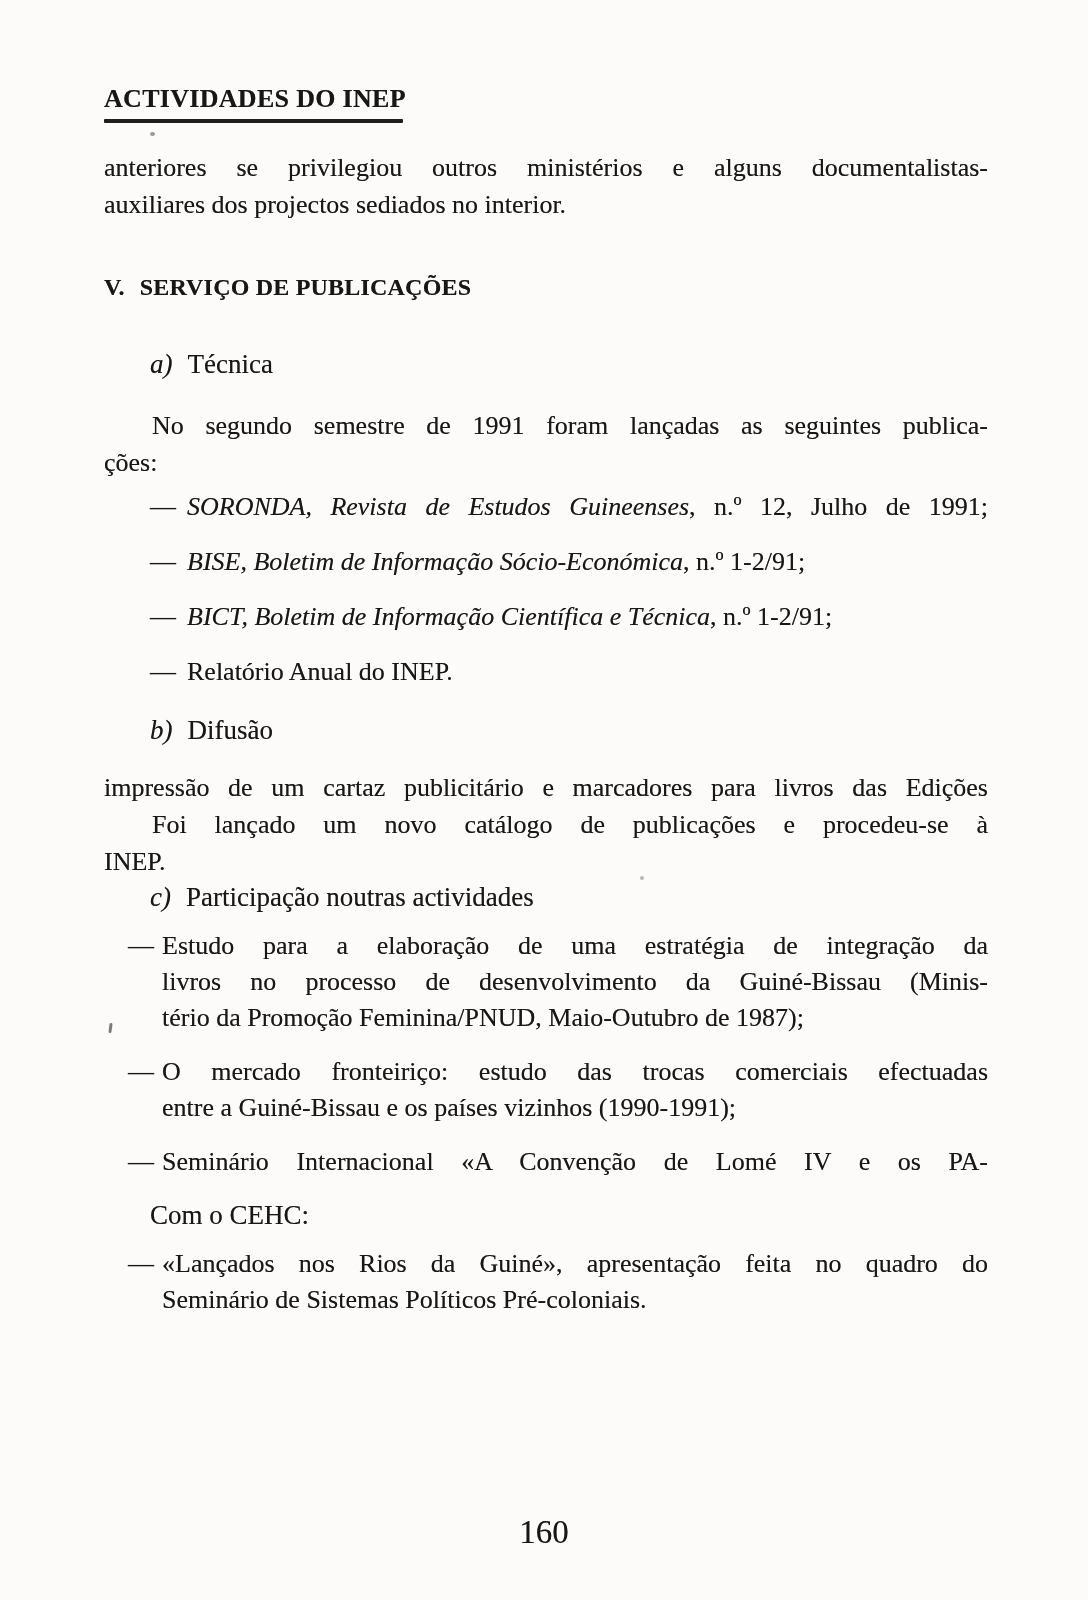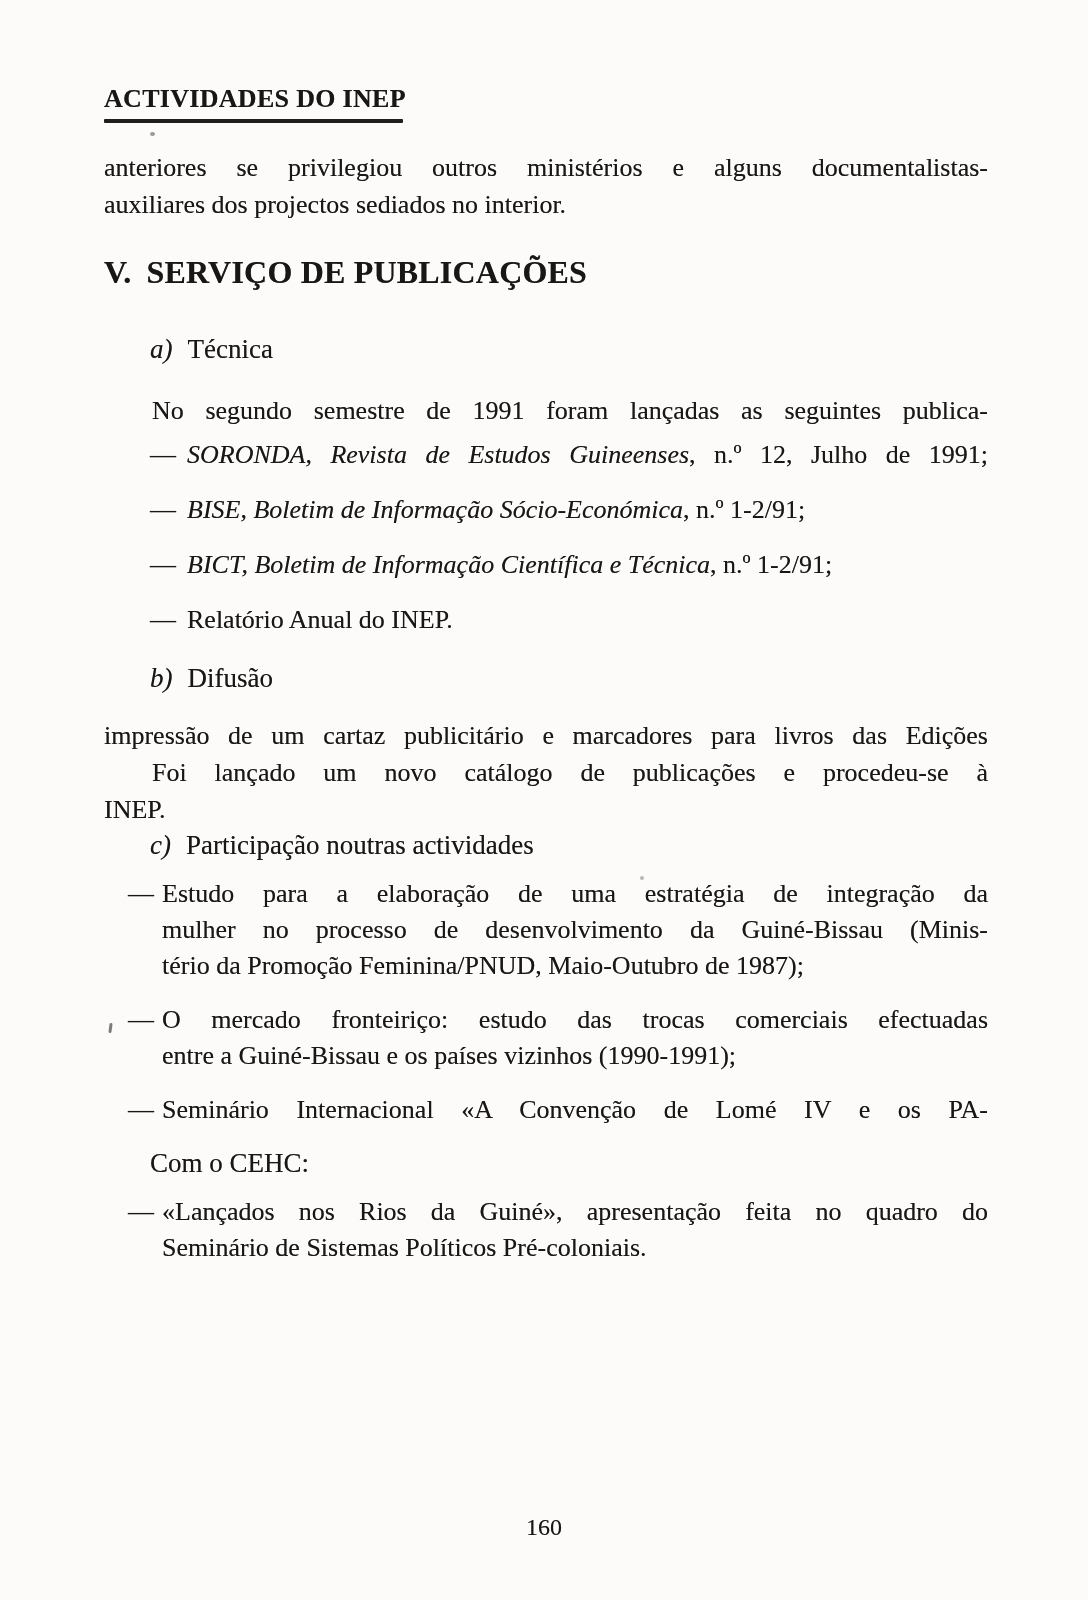--- a/index.html
+++ b/index.html
@@ -37,22 +37,22 @@
 
   
   .para { margin: 0; }
   .line { display: block; line-height: 37px; font-size: 26px; }
   .fill { text-align: justify; text-align-last: justify; text-justify: inter-word; }
   .firstline { padding-left: 48px; }
 
   .intro { margin-top: 26px; }
 
   .section-heading {
-    margin: 31px 0 0 0;
-    font-size: 32px;
+    margin: 46px 0 0 0;
+    font-size: 24px;
     font-weight: bold;
     line-height: 36px;
     letter-spacing: 0.2px;
   }
   .sec-num { margin-right: 15px; }
 
   .sub-label {
     padding-left: 46px;
     font-size: 27px;
     line-height: 34px;
@@ -113,21 +113,21 @@
     font-size: 26px;
     line-height: 36px;
   }
 
   .page-number {
     position: absolute;
     top: 1514px;
     left: 0;
     right: 0;
     text-align: center;
-    font-size: 24px;
+    font-size: 33px;
   }
 
   
   .artifact { position: absolute; background: #3a3832; opacity: 0.55; }
   .artifact-dot-1 { left: 150px; top: 132px; width: 5px; height: 4px; border-radius: 50%; opacity: 0.5; }
   .artifact-dot-2 { left: 640px; top: 876px; width: 4px; height: 4px; border-radius: 50%; opacity: 0.35; }
   .artifact-tick { left: 109px; top: 1023px; width: 3px; height: 10px; border-radius: 2px; transform: rotate(8deg); opacity: 0.65; }
 </style>
 </head>
 <body>
@@ -143,20 +143,21 @@
     <span class="line fill txt">anteriores se privilegiou outros ministérios e alguns documentalistas-</span>
     <span class="line txt">auxiliares dos projectos sediados no interior.</span>
   </div>
 
   <h1 class="section-heading txt"><span class="sec-num">V.</span><span class="sec-title">SERVIÇO DE PUBLICAÇÕES</span></h1>
 
   <div class="sub-label sub-label-a txt"><span class="lab-letter">a)</span><span class="lab-title">Técnica</span></div>
 
   <div class="para a-para">
     <span class="line fill firstline txt">No segundo semestre de 1991 foram lançadas as seguintes publica-</span>
+    <span class="line txt">ções:</span>
   </div>
 
   <ul class="pub-list">
     <li class="pub-item fill txt">
       <span class="marker">—</span><span class="pub-italic">SORONDA, Revista de Estudos Guineenses</span><span class="pub-roman">, n.º 12, Julho de 1991;</span>
     </li>
     <li class="pub-item txt">
       <span class="marker">—</span><span class="pub-italic">BISE, Boletim de Informação Sócio-Económica</span><span class="pub-roman">, n.º 1-2/91;</span>
     </li>
     <li class="pub-item txt">
@@ -175,21 +176,21 @@
     <span class="line txt">INEP.</span>
   </div>
 
   <div class="sub-label sub-label-c txt"><span class="lab-letter">c)</span><span class="lab-title">Participação noutras actividades</span></div>
 
   <section class="act-group">
     <ul class="act-list">
       <li class="act-item">
         <span class="marker txt">—</span>
         <span class="line fill txt">Estudo para a elaboração de uma estratégia de integração da</span>
-        <span class="line fill txt">mulher no processo de desenvolvimento da Guiné-Bissau (Minis-</span>
+        <span class="line fill txt">livros no processo de desenvolvimento da Guiné-Bissau (Minis-</span>
         <span class="line txt">tério da Promoção Feminina/PNUD, Maio-Outubro de 1987);</span>
       </li>
       <li class="act-item">
         <span class="marker txt">—</span>
         <span class="line fill txt">O mercado fronteiriço: estudo das trocas comerciais efectuadas</span>
         <span class="line txt">entre a Guiné-Bissau e os países vizinhos (1990-1991);</span>
       </li>
       <li class="act-item">
         <span class="marker txt">—</span>
         <span class="line fill txt">Seminário Internacional «A Convenção de Lomé IV e os PA-</span>

